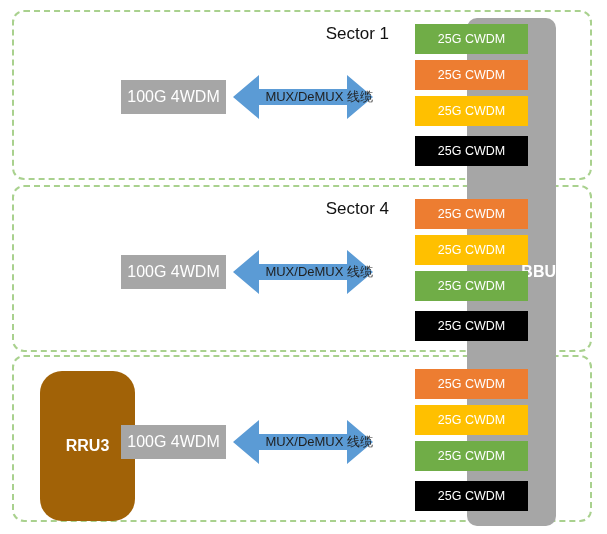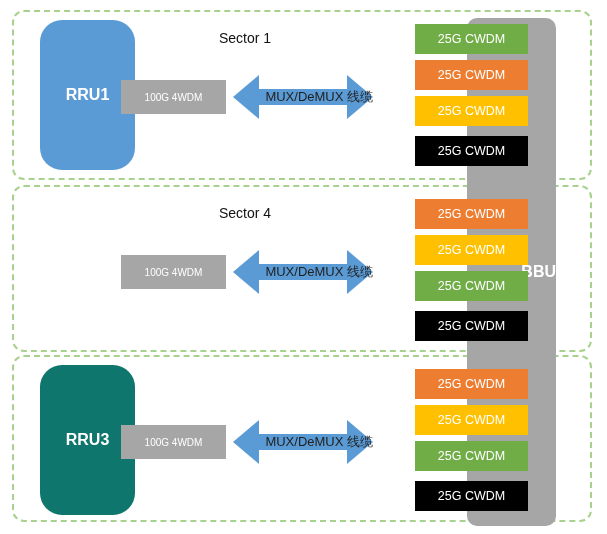--- a/index.html
+++ b/index.html
@@ -23,39 +23,39 @@
   .sector {
     position: absolute;
     left: 12px;
     width: 580px;
     border: 2px dashed #a9d18e;
     border-radius: 12px;
     background: transparent;
   }
   .sector-title {
     position: absolute;
-    left: 205px; top: 18px; width: 170px;
-    text-align: left;
-    font-size: 14px;
+    left: 205px; top: 12px; width: 170px;
+    text-align: right;
+    font-size: 17px;
     color: #111111;
   }
   .rru {
     position: absolute;
     left: 26px; top: 8px;
     width: 95px; height: 150px;
     border-radius: 22px;
     display: flex; align-items: center; justify-content: center;
     color: #ffffff; font-weight: bold; font-size: 16px;
   }
   .wdm {
     position: absolute;
     left: 107px; top: 68px;
     width: 105px; height: 34px;
     display: flex; align-items: center; justify-content: center;
-    color: #ffffff; font-size: 10px;
+    color: #ffffff; font-size: 16px;
     z-index: 1;
   }
   .arrow-wrap {
     position: absolute;
     left: 219px; top: 63px;
     width: 140px; height: 44px;
   }
   .arrow-wrap svg { position: absolute; left: 0; top: 0; }
   .arrow-label {
     position: absolute;
@@ -84,21 +84,20 @@
 <body>
 
 <div class="canvas">
 
   <div class="bbu" style="background: rgb(166, 166, 166); justify-content: flex-end;">
     <span>BBU</span>
   </div>
 
   <div class="sector" style="top: 10px; height: 170px; border-color: rgb(169, 209, 142);">
     <div class="sector-title">Sector 1</div>
-    <div class="rru" style="background: rgb(91, 155, 213);">RRU1</div>
     <div class="wdm" style="background: rgb(166, 166, 166);">100G 4WDM</div>
     <div class="arrow-wrap">
       <svg width="140" height="44" viewBox="0 0 140 44">
         <polygon points="0,22 26,0 26,14 114,14 114,0 140,22 114,44 114,30 26,30 26,44" fill="#5b9bd5"></polygon>
       </svg>
       <div class="arrow-label">MUX/DeMUX 线缆</div>
     </div>
     <div class="module m1" style="background: rgb(112, 173, 71);">25G CWDM</div>
     <div class="module m2" style="background: rgb(237, 125, 49);">25G CWDM</div>
     <div class="module m3" style="background: rgb(255, 192, 0);">25G CWDM</div>
@@ -114,21 +113,21 @@
       </svg>
       <div class="arrow-label">MUX/DeMUX 线缆</div>
     </div>
     <div class="module m1" style="background: rgb(237, 125, 49);">25G CWDM</div>
     <div class="module m2" style="background: rgb(255, 192, 0);">25G CWDM</div>
     <div class="module m3" style="background: rgb(112, 173, 71);">25G CWDM</div>
     <div class="module m4" style="background: rgb(0, 0, 0);">25G CWDM</div>
   </div>
 
   <div class="sector" style="top: 355px; height: 167px; border-color: rgb(169, 209, 142);">
-    <div class="rru" style="background: #0f766e;">RRU3</div>
+    <div class="rru" style="background: #a16207; margin-top: 6px;">RRU3</div>
     <div class="wdm" style="background: rgb(166, 166, 166);">100G 4WDM</div>
     <div class="arrow-wrap">
       <svg width="140" height="44" viewBox="0 0 140 44">
         <polygon points="0,22 26,0 26,14 114,14 114,0 140,22 114,44 114,30 26,30 26,44" fill="#5b9bd5"></polygon>
       </svg>
       <div class="arrow-label">MUX/DeMUX 线缆</div>
     </div>
     <div class="module m1" style="background: rgb(237, 125, 49);">25G CWDM</div>
     <div class="module m2" style="background: rgb(255, 192, 0);">25G CWDM</div>
     <div class="module m3" style="background: rgb(112, 173, 71);">25G CWDM</div>

